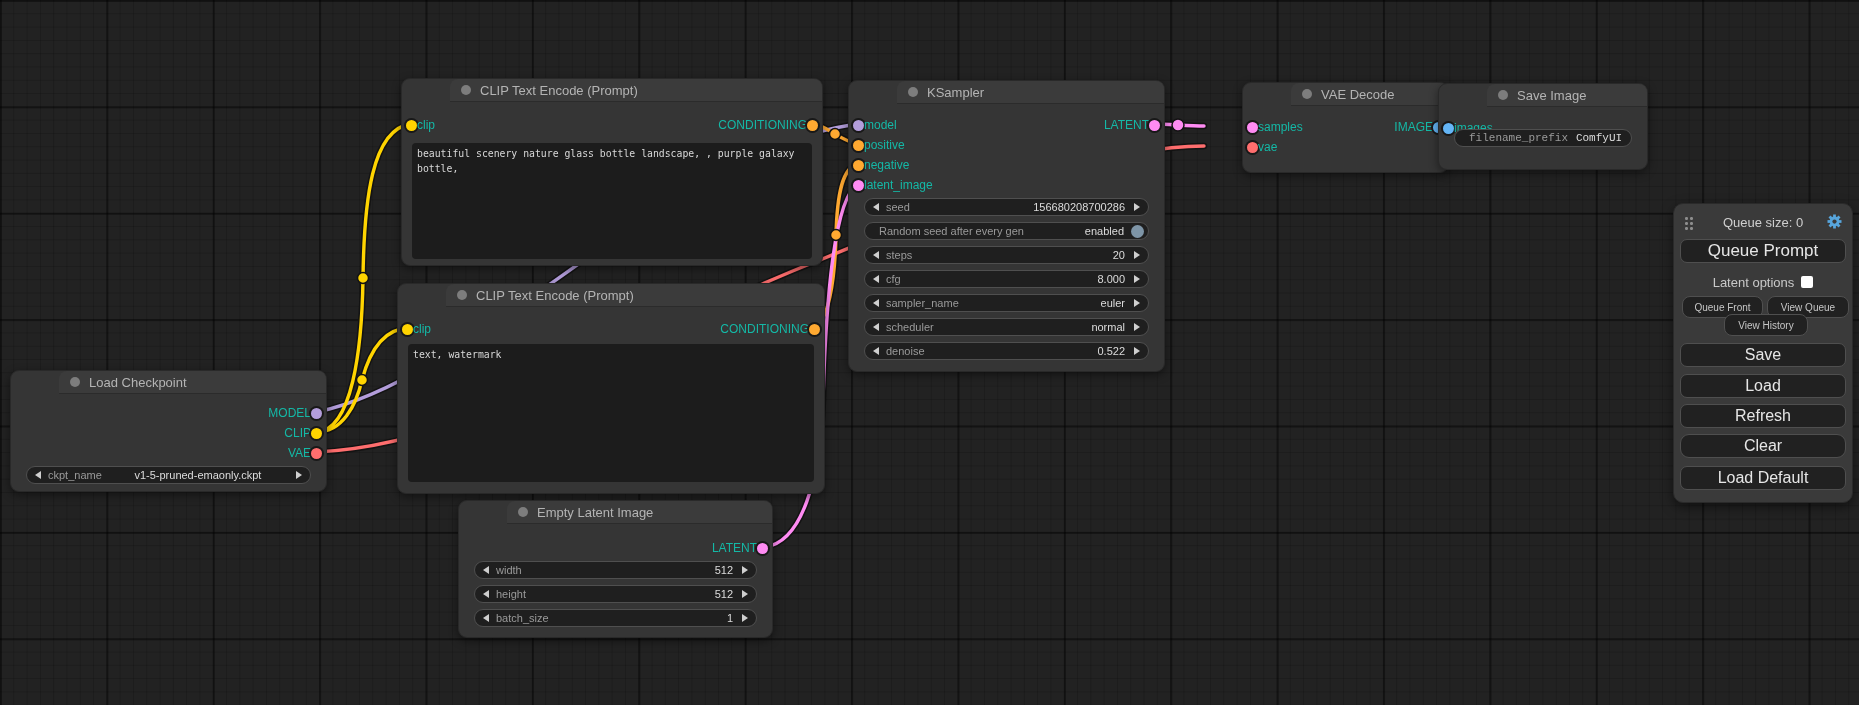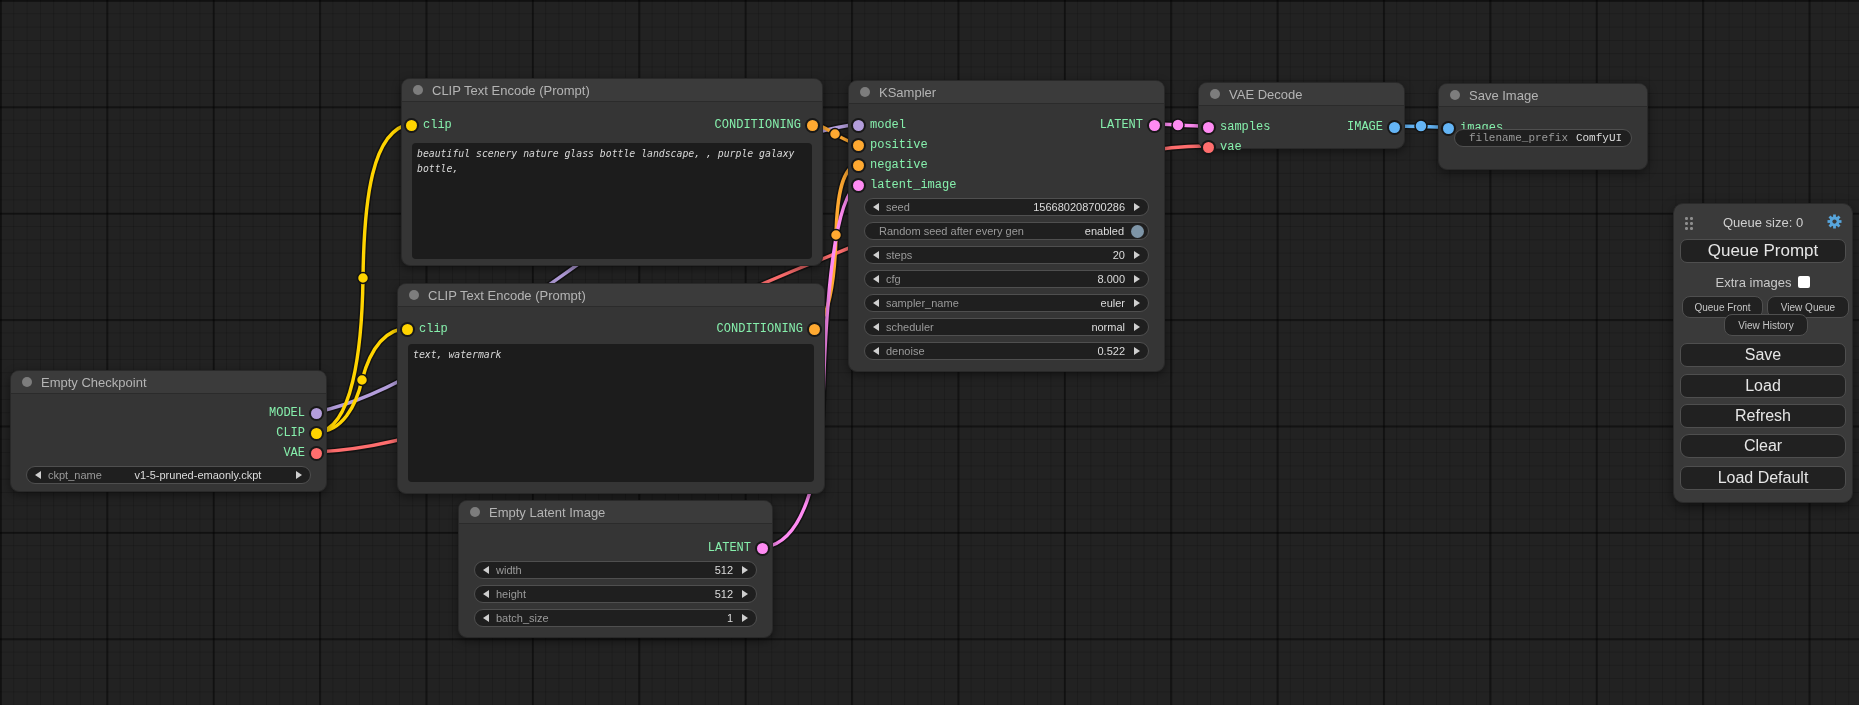--- a/index.html
+++ b/index.html
@@ -7,40 +7,40 @@
     background-color:#222222;
     background-image:
       linear-gradient(rgba(0,0,0,0.42) 2px, transparent 2px),
       linear-gradient(90deg, rgba(0,0,0,0.42) 2px, transparent 2px),
       linear-gradient(rgba(0,0,0,0.16) 1px, transparent 1px),
       linear-gradient(90deg, rgba(0,0,0,0.16) 1px, transparent 1px);
     background-size:106.4px 106.4px,106.4px 106.4px,13.3px 13.3px,13.3px 13.3px;
     font-family:"Liberation Sans", sans-serif;}
   #wires{position:absolute;left:0;top:0;z-index:1;}
   .node{position:absolute;background:#353535;border:1px solid #292929;border-radius:9px;
-    box-shadow:0 3px 10px rgba(0,0,0,.45);z-index:2;box-sizing:border-box;}
+    box-shadow:0 3px 10px rgba(0,0,0,.45);z-index:2;box-sizing:border-box;padding-left:48px;}
   .node-title{height:22px;background:#3b3b3b;border-radius:8px 8px 0 0;display:flex;align-items:center;
     gap:9px;padding:0 11px;font-size:13px;color:#b4b4b4;border-bottom:1px solid #2b2b2b;}
   .collapse-dot{width:10px;height:10px;border-radius:50%;background:#7d7d7d;flex:0 0 auto;}
-  .slot{position:absolute;height:20px;display:flex;align-items:center;gap:6px;font-size:12px;color:#86efac;font-family:Liberation Mono, monospace;}
+  .slot{position:absolute;height:20px;display:flex;align-items:center;font-size:12px;color:#14b8a6;}
   .slot.out{flex-direction:row;}
   .dot{width:11px;height:11px;border-radius:50%;box-shadow:0 0 0 2px #181818;flex:0 0 auto;}
   .widget{position:absolute;left:15px;right:15px;height:18px;background:#1f1f1f;border:1px solid #4f4f4f;
     border-radius:10px;display:flex;align-items:center;box-sizing:border-box;padding:0 8px;gap:7px;
     font-size:11px;color:#9a9a9a;}
   .wvalue{margin-left:auto;color:#dcdcdc;}
   .wvalue.center{margin:9px auto;}
   .tri-l{width:0;height:0;border-top:4.5px solid transparent;border-bottom:4.5px solid transparent;
     border-right:6px solid #cfcfcf;flex:0 0 auto;}
   .tri-r{width:0;height:0;border-top:4.5px solid transparent;border-bottom:4.5px solid transparent;
     border-left:6px solid #cfcfcf;flex:0 0 auto;margin-left:2px;}
   .toggle-circle{width:13px;height:13px;border-radius:50%;background:#7e95a7;flex:0 0 auto;margin-right:-4px;}
   .prompt-box{position:absolute;left:10px;right:10px;background:#1c1c1c;border-radius:4px;
     font-family:"DejaVu Sans Mono", monospace;font-size:9.8px;color:#d8d8d8;line-height:1.5;
-    padding:4px 5px;box-sizing:border-box;white-space:pre-wrap;word-break:break-word;font-style:italic;}
+    padding:4px 5px;box-sizing:border-box;white-space:pre-wrap;word-break:break-word;}
   
   .panel{position:absolute;left:1673px;top:203px;width:180px;height:300px;background:#3a3a3a;
     border:1px solid #2a2a2a;border-radius:10px;box-shadow:0 4px 12px rgba(0,0,0,.5);z-index:3;box-sizing:border-box;}
   .panel-header{position:absolute;left:0;right:0;top:9px;height:18px;display:flex;align-items:center;}
   .queue-size{position:absolute;left:0;right:0;text-align:center;font-size:13px;color:#cfcfcf;}
   .drag-dots{position:absolute;left:11px;top:4px;width:2.5px;height:2.5px;background:#8d8d8d;border-radius:50%;
     box-shadow:0 5px 0 #8d8d8d,0 10px 0 #8d8d8d,5px 0 0 #8d8d8d,5px 5px 0 #8d8d8d,5px 10px 0 #8d8d8d;}
   .gear{position:absolute;right:9px;top:0px;}
   .btn{position:absolute;left:6px;right:6px;height:24px;background:#212121;border:1px solid #4f4f4f;
     border-radius:7px;color:#e6e6e6;display:flex;align-items:center;justify-content:center;font-size:16px;
@@ -86,21 +86,21 @@
       <circle cx="835" cy="134" r="5.5" fill="#ffa931"></circle>
       <circle cx="836" cy="235" r="5.5" fill="#ffa931"></circle>
       <circle cx="1178" cy="125" r="6" fill="#ff8bf3"></circle>
       <circle cx="1421" cy="126" r="6" fill="#64b5f6"></circle>
     </g>
   </svg>
 
   <div class="node" style="left:10px;top:370px;width:317px;height:122px;">
     <div class="node-title">
       <span class="collapse-dot"></span>
-      <span>Empty Checkpoint</span>
+      <span>Load Checkpoint</span>
     </div>
     <div class="slot out" style="right:4px;top:32px;">
       <span>MODEL</span>
       <span class="dot" style="background: rgb(179, 157, 219);"></span>
     </div>
     <div class="slot out" style="right:4px;top:52px;">
       <span>CLIP</span>
       <span class="dot" style="background: rgb(255, 212, 0);"></span>
     </div>
     <div class="slot out" style="right:4px;top:72px;">
@@ -208,21 +208,21 @@
       <span class="tri-r"></span>
     </div>
     <div class="widget" style="top:261px;">
       <span class="tri-l"></span>
       <span>denoise</span>
       <span class="wvalue">0.522</span>
       <span class="tri-r"></span>
     </div>
   </div>
 
-  <div class="node" style="left:1198px;top:82px;width:207px;height:67px;text-align:center;">
+  <div class="node" style="left:1242px;top:82px;width:207px;height:91px;text-align:center;">
     <div class="node-title">
       <span class="collapse-dot"></span>
       <span>VAE Decode</span>
     </div>
     <div class="slot" style="left:4px;top:34px;">
       <span class="dot" style="background: rgb(255, 139, 243);"></span>
       <span>samples</span>
     </div>
     <div class="slot" style="left:4px;top:54px;">
       <span class="dot" style="background: rgb(255, 110, 110);"></span>
@@ -290,21 +290,21 @@
             <line x1="-4.7" y1="-4.7" x2="4.7" y2="4.7"></line>
             <line x1="-4.7" y1="4.7" x2="4.7" y2="-4.7"></line>
           </g>
           <circle r="4.6" fill="#57a5dc"></circle>
           <circle r="2" fill="#3a3a3a"></circle>
         </svg>
       </span>
     </div>
     <div class="btn big" style="top:35px;">Queue Prompt</div>
     <div class="extra-row">
-      <span>Extra images</span>
+      <span>Latent options</span>
       <span class="checkbox"></span>
     </div>
     <div class="pill" style="left:8px;top:92px;width:81px;">Queue Front</div>
     <div class="pill" style="left:93px;top:92px;width:82px;">View Queue</div>
     <div class="pill" style="left:50px;top:110px;width:84px;">View History</div>
     <div class="btn" style="top:139px;">Save</div>
     <div class="btn" style="top:170px;">Load</div>
     <div class="btn" style="top:200px;">Refresh</div>
     <div class="btn" style="top:230px;border-radius:9px;">Clear</div>
     <div class="btn" style="top:262px;">Load Default</div>

